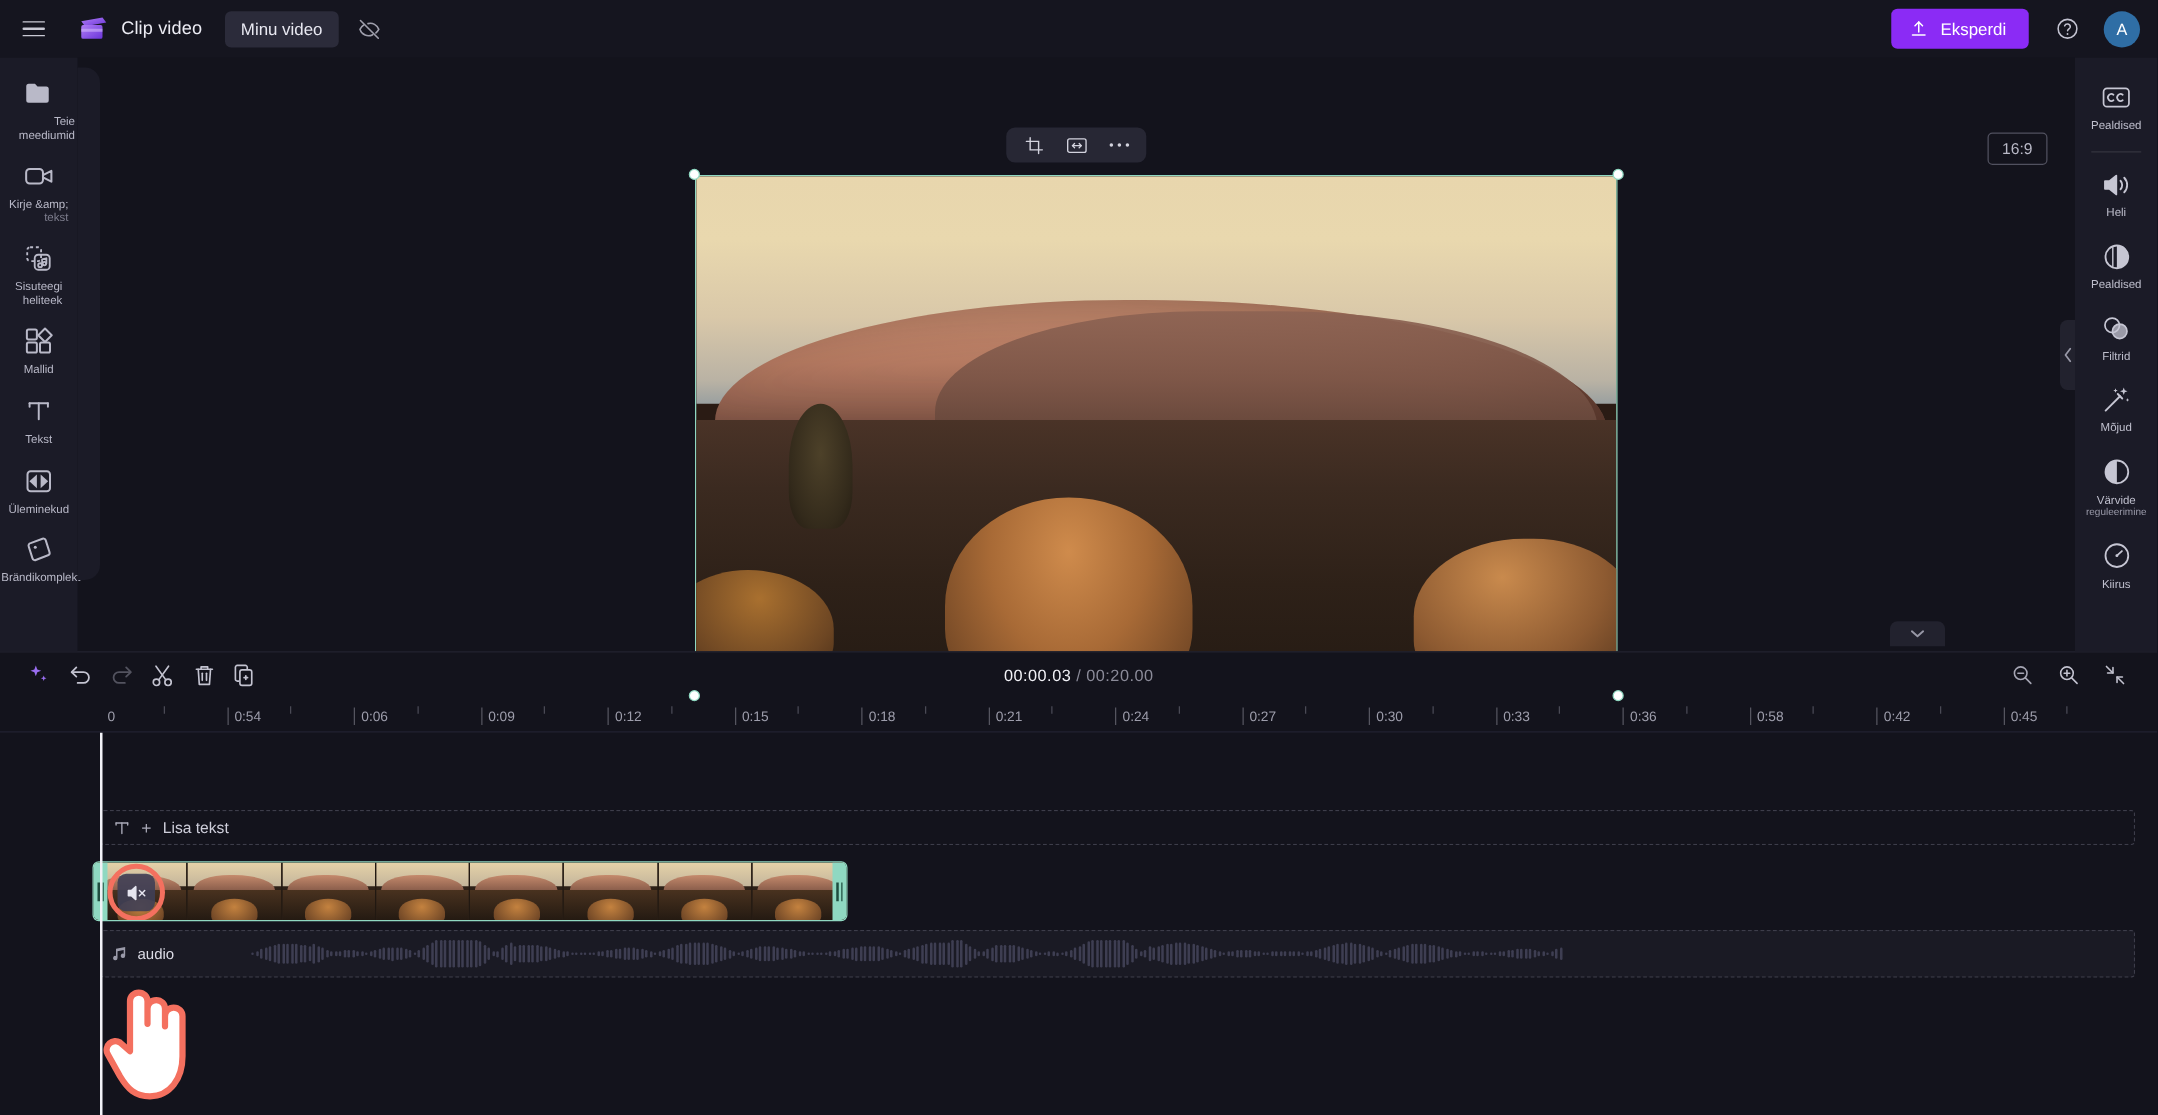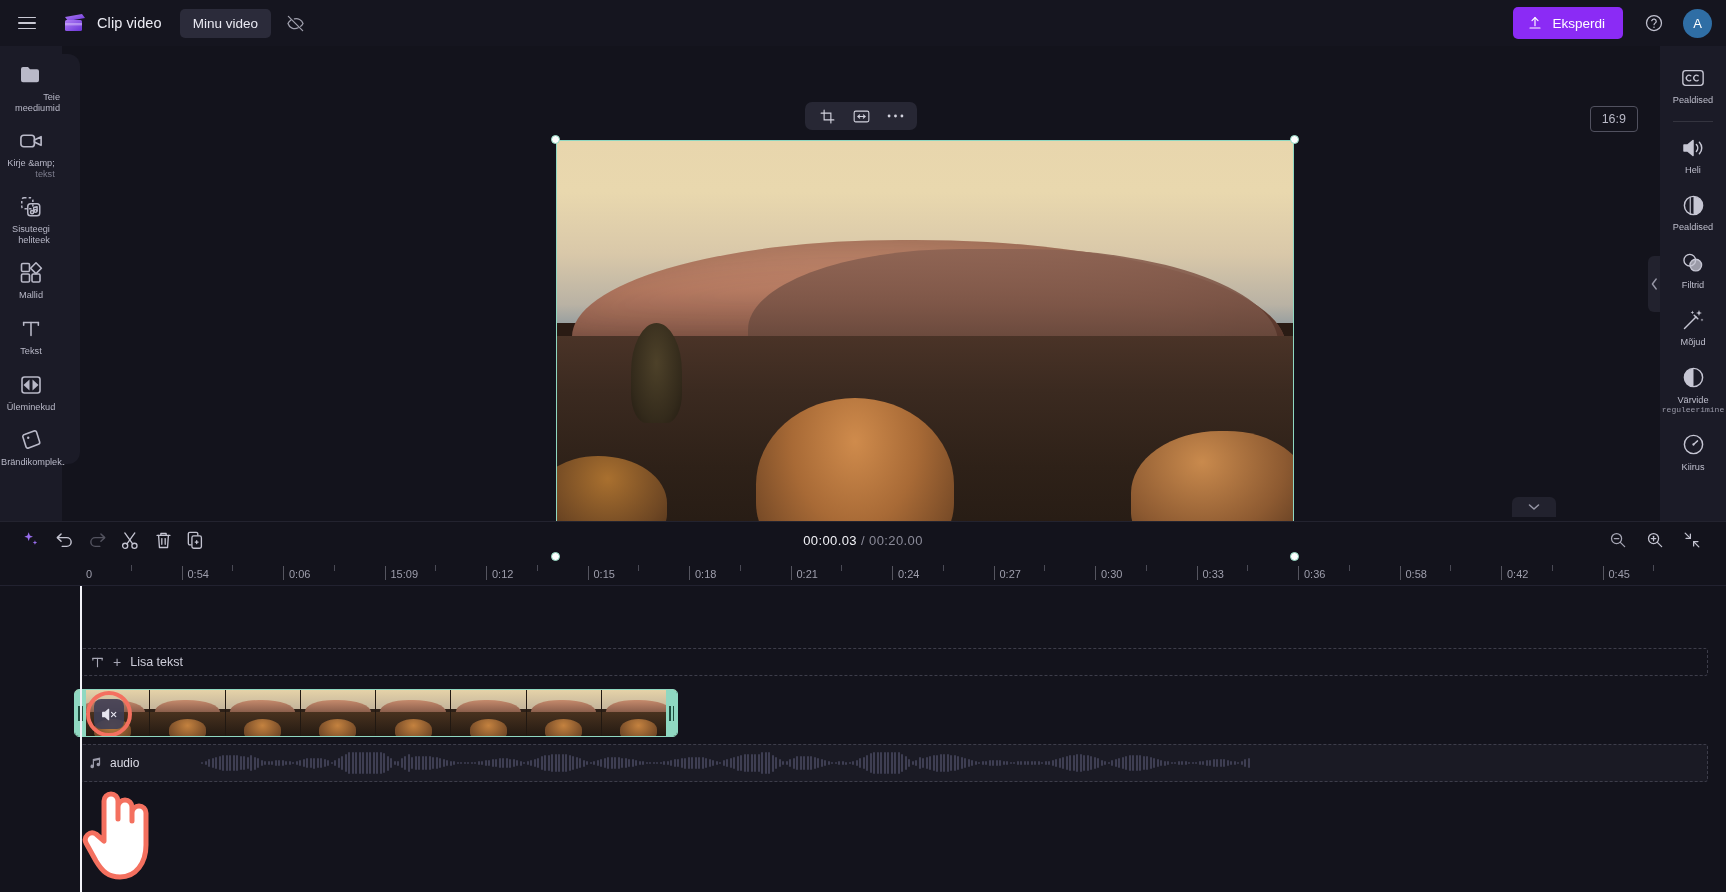--- a/index.html
+++ b/index.html
@@ -168,21 +168,21 @@
   
   .right-rail {
     width: 66px; flex: 0 0 66px; background: #1b1b27;
     display: flex; flex-direction: column; align-items: center;
     padding-top: 10px; position: relative; z-index: 30;
   }
   .rr-item { width: 66px; padding: 10px 2px 8px; display: flex; flex-direction: column;
     align-items: center; gap: 5px; cursor: pointer; }
   .rr-item .ico { height: 24px; display: flex; align-items: center; justify-content: center; color: #c6c6d3; }
   .rr-label { font-size: 9.2px; color: #bfbfcd; text-align: center; line-height: 1.15; }
-  .rr-label .sub { display: block; font-size: 8px; color: #9a9aa9; font-family: Liberation Mono, monospace; }
+  .rr-label .sub { display: block; font-size: 8px; color: #9a9aa9; }
   .rr-divider { width: 40px; height: 1px; background: #34343f; margin: 7px 0 4px; }
   .right-collapse {
     position: absolute; right: 66px; top: 50%; transform: translateY(-50%);
     width: 12px; height: 56px; background: #22222e; border-radius: 6px 0 0 6px;
     display: flex; align-items: center; justify-content: center; cursor: pointer;
     color: #9898a7; font-size: 10px; z-index: 25;
   }
   .timeline-collapse {
     position: absolute; right: 104px; bottom: 4px; width: 44px; height: 20px;
     background: #22222e; border-radius: 6px 6px 0 0;
@@ -752,21 +752,21 @@
     <div class="ruler" id="ruler">
         <div class="tick-label" style="left: 86px;">0</div>
         <div class="tick minor" style="left: 130.75px;"></div>
         <div class="tick major" style="left: 181.5px;"></div>
         <div class="tick-label" style="left: 187.5px;">0:54</div>
         <div class="tick minor" style="left: 232.25px;"></div>
         <div class="tick major" style="left: 283px;"></div>
         <div class="tick-label" style="left: 289px;">0:06</div>
         <div class="tick minor" style="left: 333.75px;"></div>
         <div class="tick major" style="left: 384.5px;"></div>
-        <div class="tick-label" style="left: 390.5px;">15:09</div>
+        <div class="tick-label" style="left: 390.5px;">0:09</div>
         <div class="tick minor" style="left: 435.25px;"></div>
         <div class="tick major" style="left: 486px;"></div>
         <div class="tick-label" style="left: 492px;">0:12</div>
         <div class="tick minor" style="left: 536.75px;"></div>
         <div class="tick major" style="left: 587.5px;"></div>
         <div class="tick-label" style="left: 593.5px;">0:15</div>
         <div class="tick minor" style="left: 638.25px;"></div>
         <div class="tick major" style="left: 689px;"></div>
         <div class="tick-label" style="left: 695px;">0:18</div>
         <div class="tick minor" style="left: 739.75px;"></div>

